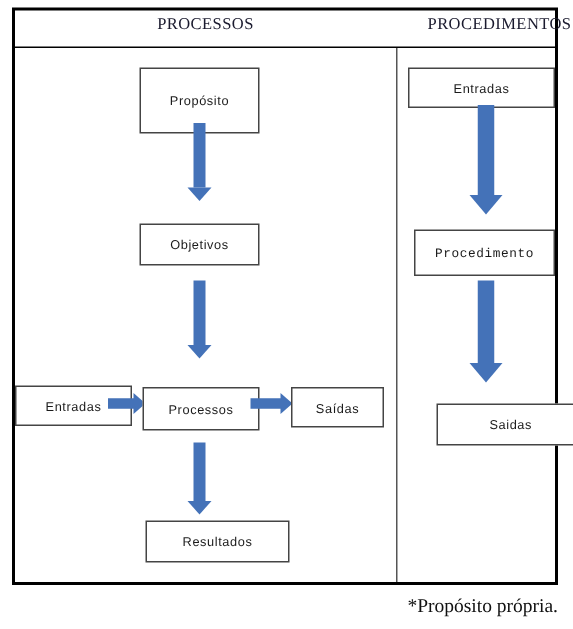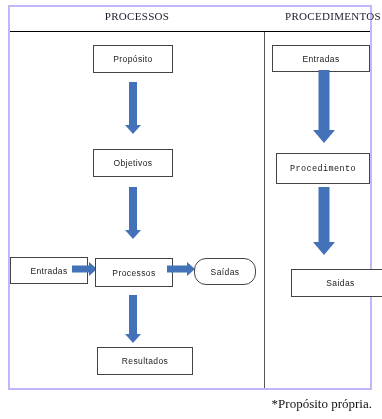--- a/index.html
+++ b/index.html
@@ -16,21 +16,21 @@
   }
 
   
   #diagram-frame {
     position: absolute;
     left: 8px;
     top: 5px;
     width: 364px;
     height: 385px;
     box-sizing: border-box;
-    border: 2px solid #c4b5fd;
+    border: 2px solid #000000;
     background: #ffffff;
   }
 
   
   #header-row {
     position: absolute;
     left: 0;
     top: 0;
     width: 100%;
     height: 25px;
@@ -138,21 +138,21 @@
 
 <div id="diagram-frame">
 
   <div id="header-row">
     <div class="header-cell" id="header-processos">PROCESSOS</div>
     <div class="header-cell" id="header-procedimentos">PROCEDIMENTOS</div>
   </div>
 
   <div id="column-divider"></div>
 
-  <div class="pbox" style="left:83px; top:38px; width:80px; height:28px;">
+  <div class="pbox" style="left:83px; top:38px; width:80px; height:44px;">
     <span>Propósito</span>
   </div>
 
   <div class="arrow-down" style="left:115px; top:75px; width:16px; height:52px;">
     <div class="shaft" style="height:43px;"></div>
     <div class="head"></div>
   </div>
 
   <div class="pbox" style="left:83px; top:142px; width:80px; height:28px;">
     <span>Objetivos</span>
@@ -174,21 +174,21 @@
 
   <div class="pbox" style="left:85px; top:251px; width:78px; height:29px;">
     <span>Processos</span>
   </div>
 
   <div class="arrow-right" style="left:157px; top:255px; width:28px; height:14px;">
     <div class="shaft" style="width:21px;"></div>
     <div class="head"></div>
   </div>
 
-  <div class="pbox" style="left:184px; top:251px; width:62px; height:27px;border-radius:12px;">
+  <div class="pbox" style="left:184px; top:251px; width:62px; height:27px;">
     <span>Saídas</span>
   </div>
 
   <div class="arrow-down" style="left:115px; top:288px; width:16px; height:48px;">
     <div class="shaft" style="height:39px;"></div>
     <div class="head"></div>
   </div>
 
   <div class="pbox" style="left:87px; top:340px; width:96px; height:28px;">
     <span>Resultados</span>

